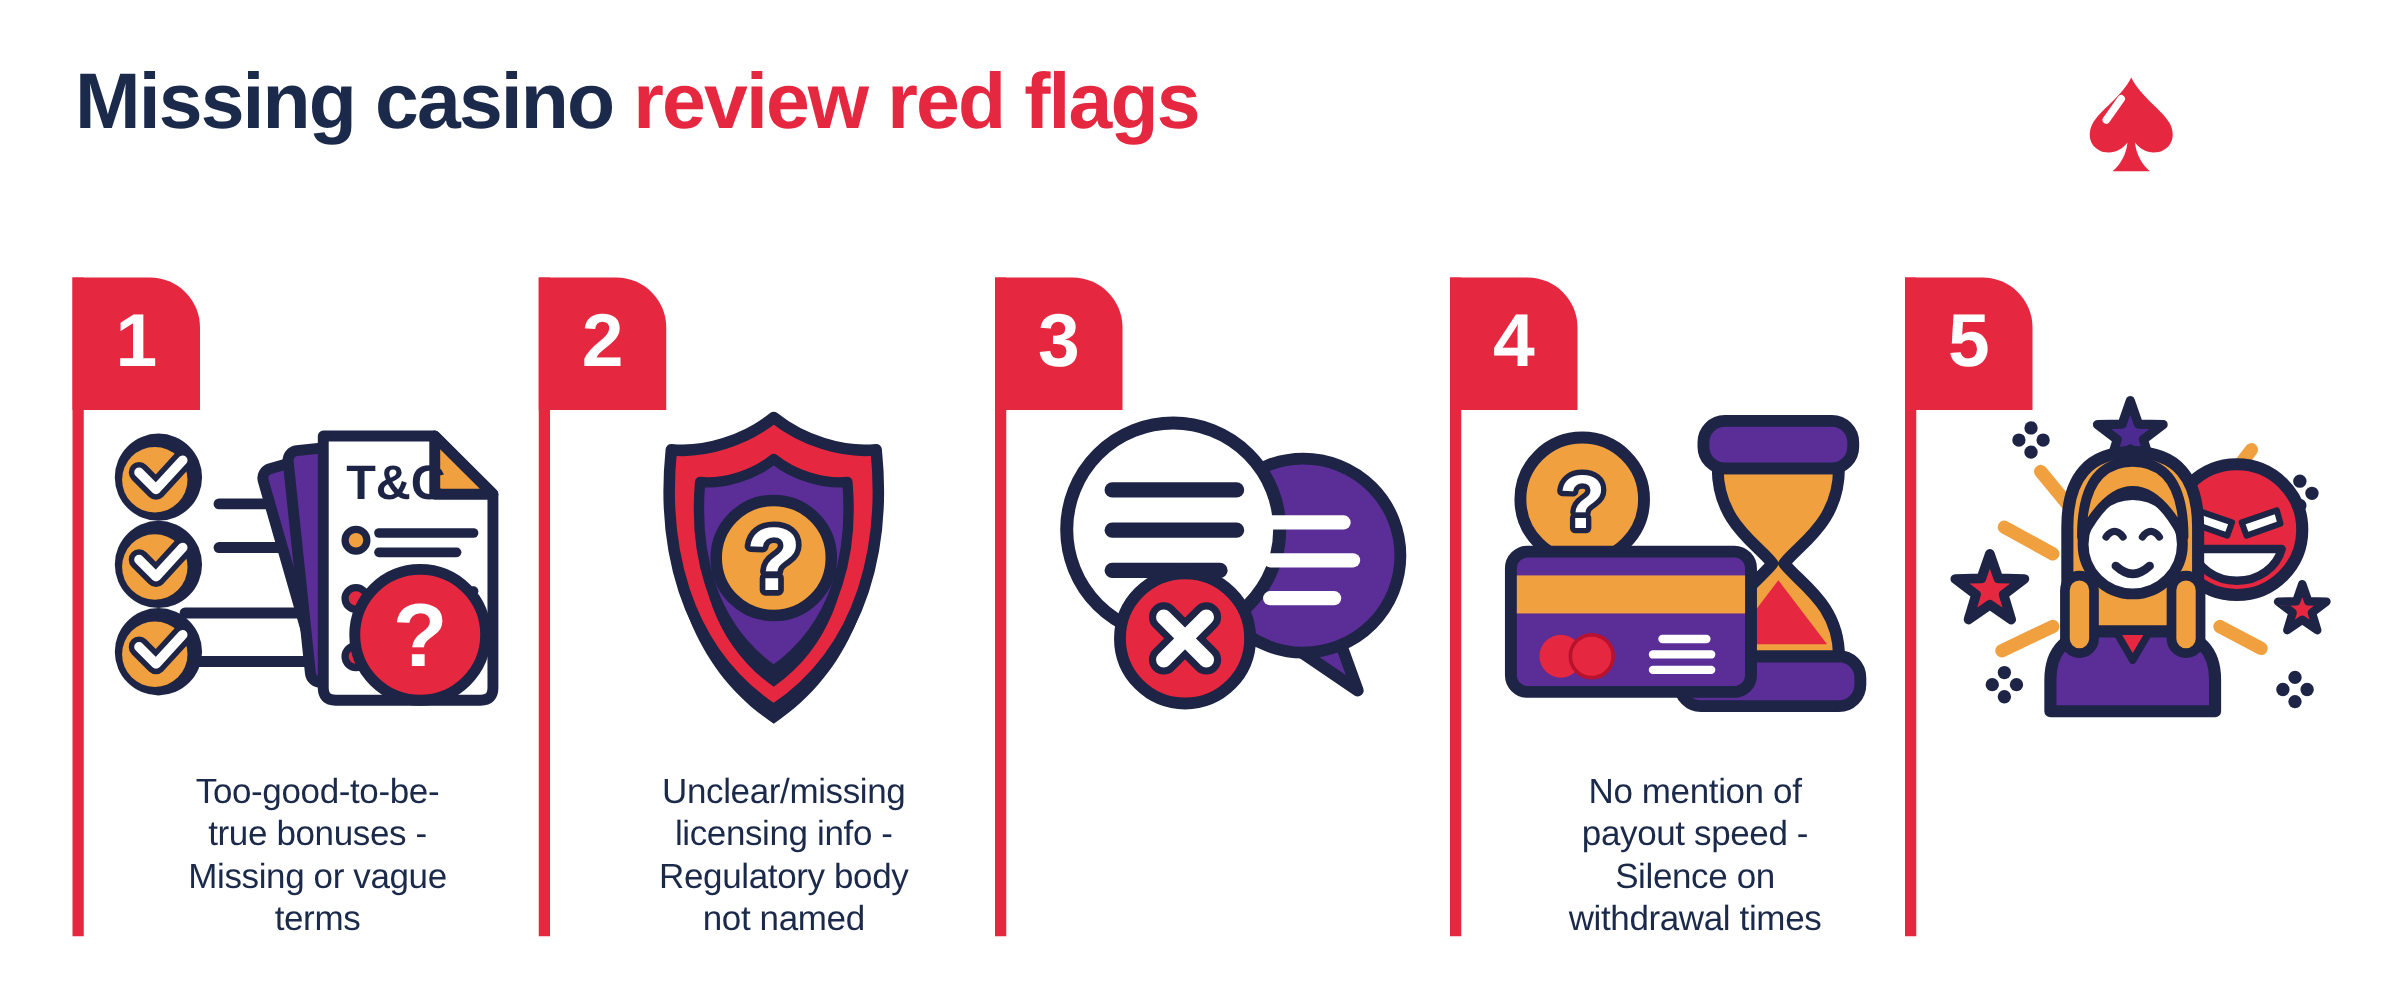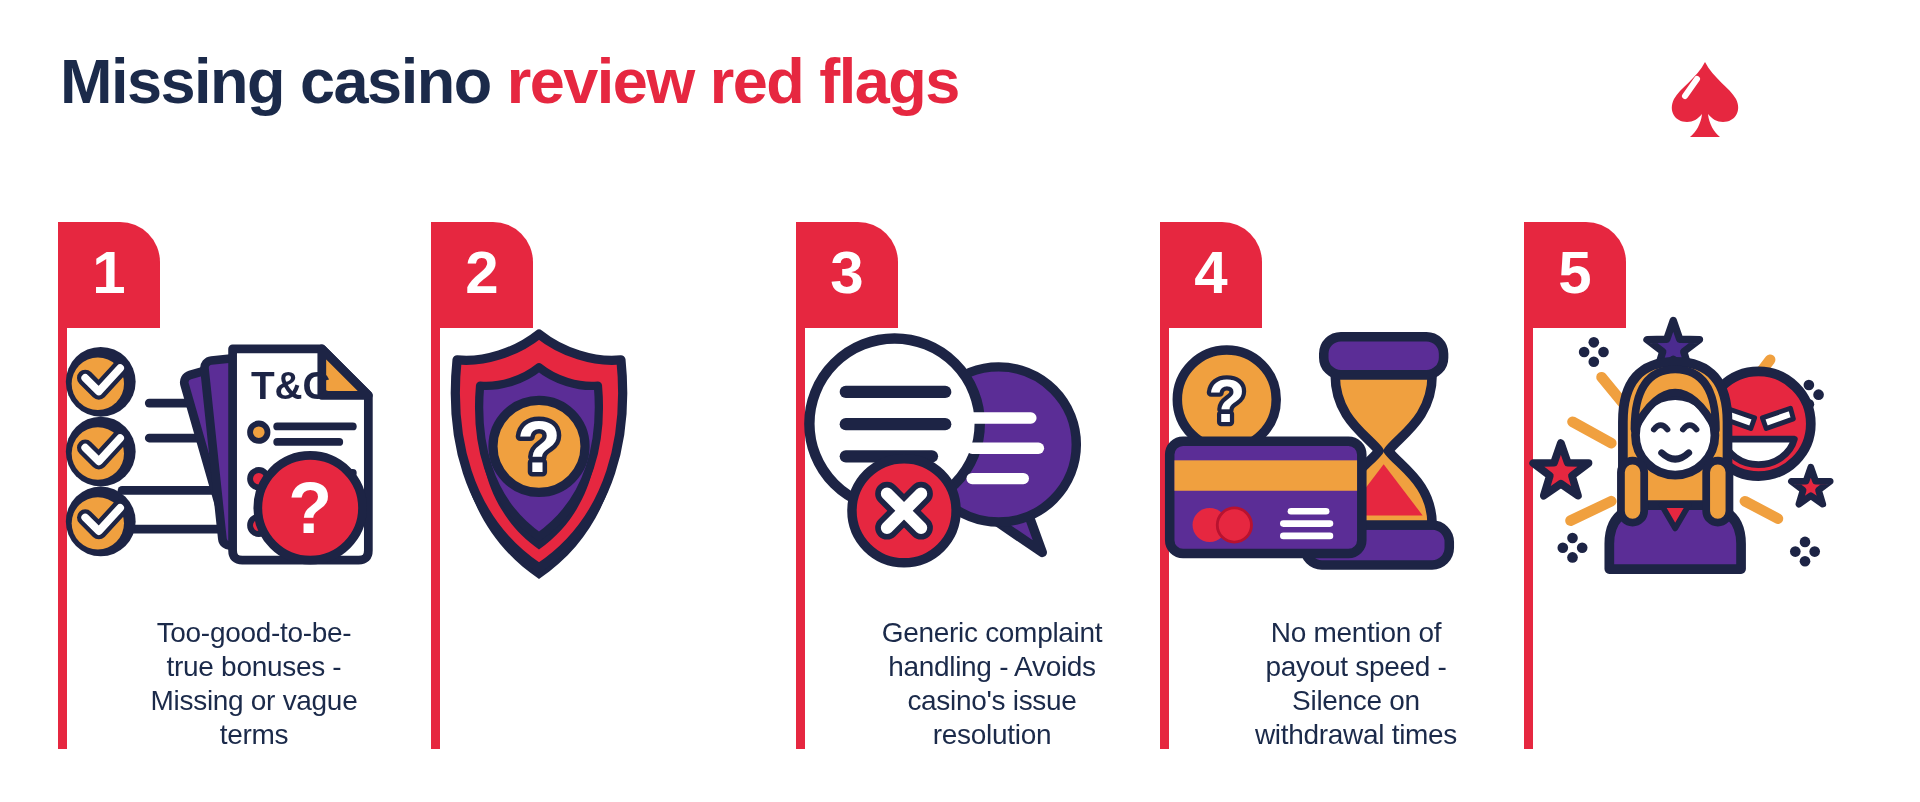--- a/index.html
+++ b/index.html
@@ -24,22 +24,22 @@
   .spade{position:absolute;left:1668px;top:60px;width:74px;height:82px;}
   .col{position:absolute;top:222px;width:368px;height:566px;}
   #col1{left:58px}#col2{left:431px}#col3{left:796px}#col4{left:1160px}#col5{left:1524px}
   .pole{position:absolute;left:0;top:0;width:9px;height:527px;background:var(--red);}
   .flagbox{
     position:absolute;left:0;top:0;width:102px;height:106px;background:var(--red);
     border-radius:0 40px 0 0;display:flex;align-items:center;justify-content:center;
   }
   .flagnum{color:#fff;font-size:60px;font-weight:bold;line-height:1;transform:translateY(-2px);}
   .iconwrap{
-    position:absolute;left:2px;top:64px;width:348px;height:318px;
-    display:flex;align-items:center;
+    position:absolute;left:14px;top:64px;width:348px;height:318px;
+    display:flex;align-items:center;justify-content:center;
   }
   .caption{
     position:absolute;left:40px;top:394px;width:312px;text-align:center;
     font-size:28px;line-height:34px;font-weight:normal;color:var(--navy);
     white-space:pre-line;letter-spacing:-0.3px;
   }
   svg{display:block;}
   svg text{font-family:"Liberation Sans",sans-serif;font-weight:bold;}
 </style>
 </head>
@@ -130,20 +130,24 @@
   <div class="iconwrap">
     <svg width="212" height="267" viewBox="0 0 230 290" style="margin-top:22px">
       <path d="M115,24 C90,44 55,55 26,52 C18,130 34,224 115,278 C196,224 212,130 204,52 C175,55 140,44 115,24 Z" fill="#1D2445"></path>
       <path d="M115,12 C90,32 55,43 26,40 C18,118 34,212 115,266 C196,212 212,118 204,40 C175,43 140,32 115,12 Z" fill="#E62740" stroke="#1D2445" stroke-width="10" stroke-linejoin="round"></path>
       <path d="M115,62 C98,76 72,84 51,82 C46,140 58,206 115,246 C172,206 184,140 179,82 C158,84 132,76 115,62 Z" fill="#1D2445"></path>
       <path d="M115,48 C98,62 72,70 51,68 C46,126 58,192 115,232 C172,192 184,126 179,68 C158,70 132,62 115,48 Z" fill="#5B2D96" stroke="#1D2445" stroke-width="9" stroke-linejoin="round"></path>
       <circle cx="115" cy="134" r="50" fill="#F0A03F" stroke="#1D2445" stroke-width="10"></circle>
       <text x="115" y="162" font-size="78" fill="#fff" stroke="#1D2445" stroke-width="10" paint-order="stroke" stroke-linejoin="round" text-anchor="middle">?</text>
     </svg>
   </div>
+  <div class="caption">Unclear/missing
+licensing info -
+Regulatory body
+not named</div>
 </div>
 
 <div class="col" id="col3">
   <div class="pole"></div>
   <div class="flagbox">
     <div class="flagnum">3</div>
   </div>
   <div class="iconwrap">
     <svg width="284" height="248" viewBox="0 0 300 262" style="margin-top:16px">
       <g>
@@ -169,24 +173,20 @@
           <line x1="94" y1="174" x2="130" y2="210"></line>
             <line x1="130" y1="174" x2="94" y2="210"></line>
         </g>
         <g stroke="#fff" stroke-width="13" stroke-linecap="round">
           <line x1="94" y1="174" x2="130" y2="210"></line>
             <line x1="130" y1="174" x2="94" y2="210"></line>
         </g>
       </g>
     </svg>
   </div>
-  <div class="caption">Generic complaint
-handling - Avoids
-casino's issue
-resolution</div>
 </div>
 
 <div class="col" id="col4">
   <div class="pole"></div>
   <div class="flagbox">
     <div class="flagnum">4</div>
   </div>
   <div class="iconwrap">
     <svg width="295" height="252" viewBox="0 0 310 265" style="margin-top:24px">
       <g>

